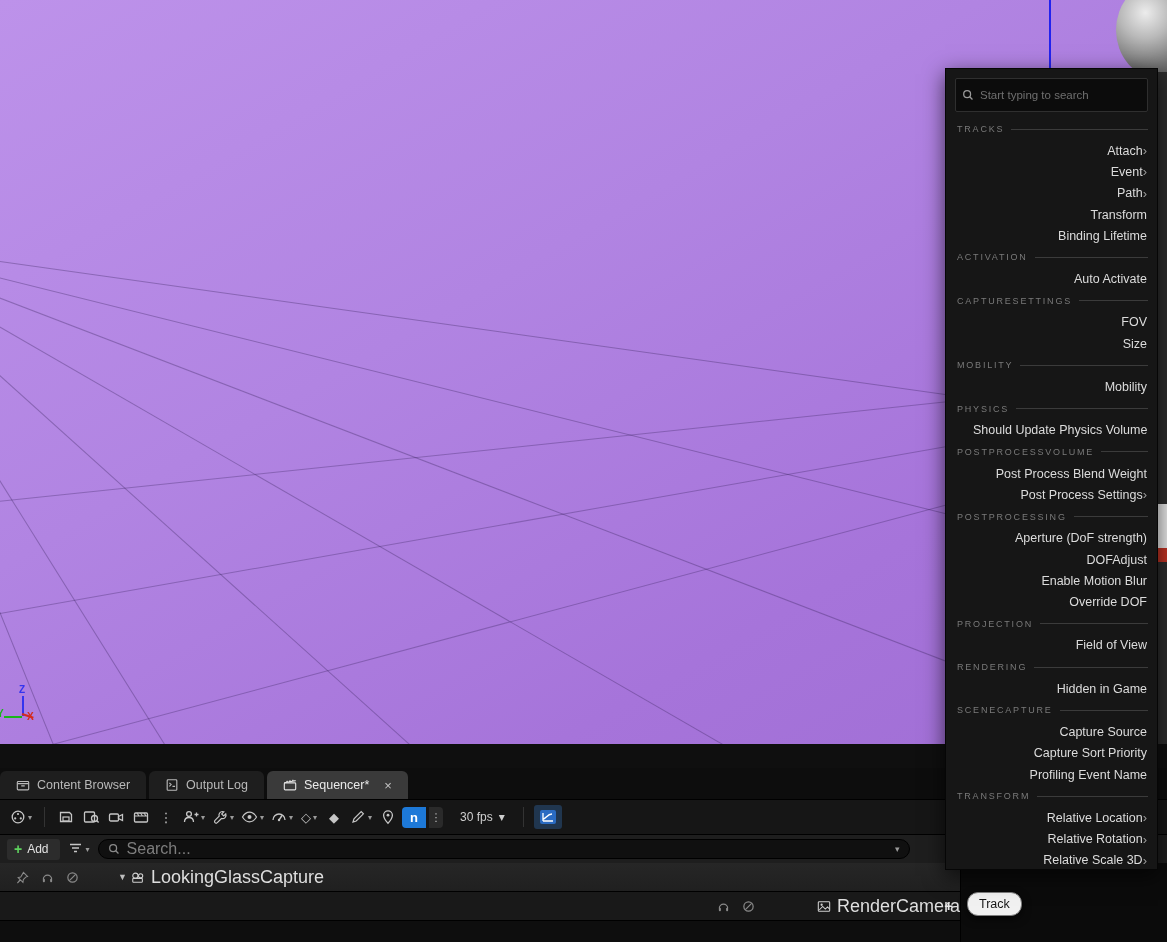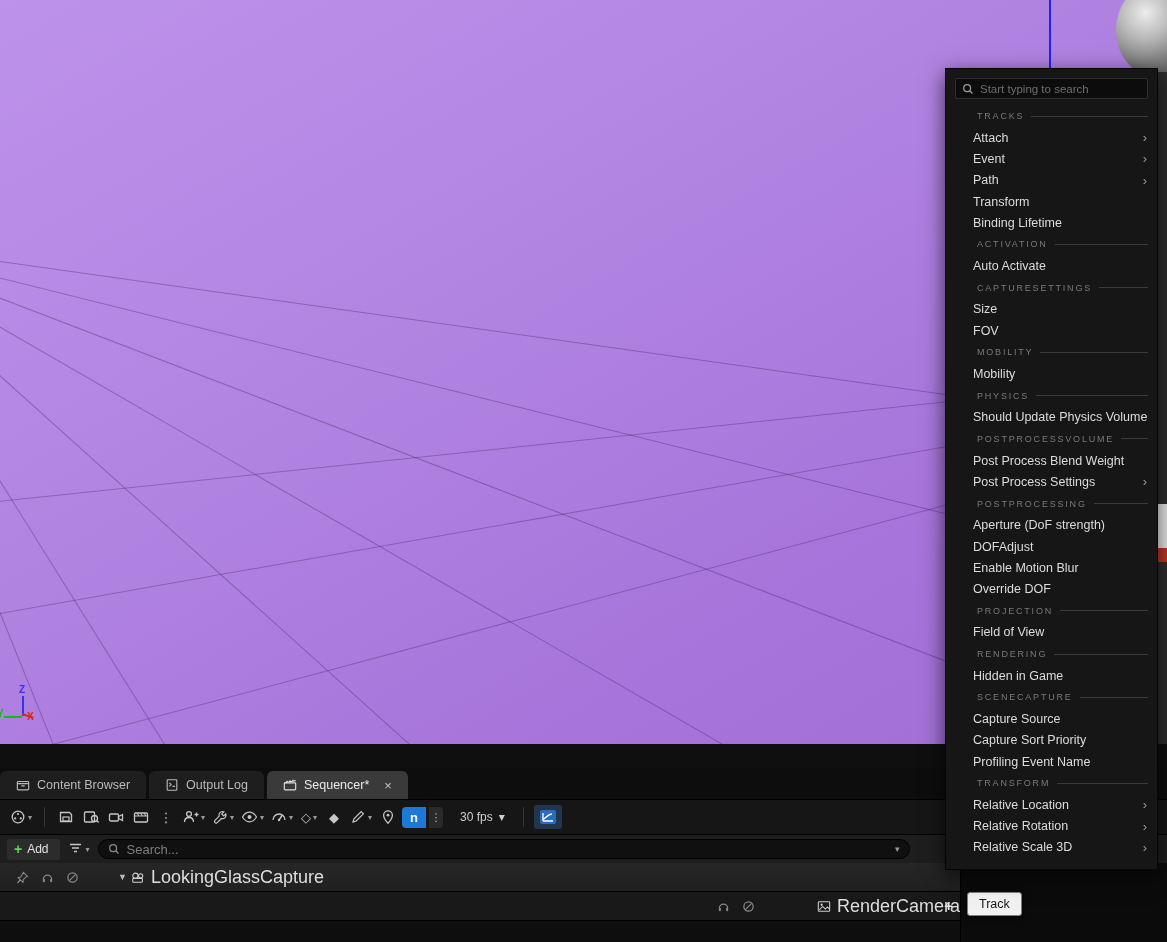--- a/index.html
+++ b/index.html
@@ -56,53 +56,53 @@
   .curve-editor-button{display:flex;align-items:center;justify-content:center;width:28px;height:24px;border-radius:3px;background:#20364f;}
 
   .add-row{display:flex;align-items:center;height:29px;background:#1e1e1e;padding:0 7px;gap:8px;border-top:1px solid #000;}
   .add-button{display:flex;align-items:center;gap:5px;background:#2c2c2c;border-radius:3px;height:21px;padding:0 11px 0 7px;
     color:#e2e2e2;font-size:12px;}
   .add-button .plus{color:var(--add-green);font-weight:bold;font-size:14px;line-height:1;}
   .filter-button{display:flex;align-items:center;gap:3px;color:#c6c6c6;}
   .filter-button .chev{font-size:8px;color:#9a9a9a;}
   .search-box{flex:1;max-width:812px;display:flex;align-items:center;gap:7px;height:20px;background:#101010;
     border:1px solid #000;border-radius:10px;padding:0 9px;color:#8a8a8a;}
-  .search-box input{flex:1;background:transparent;border:none;outline:none;color:#cfcfcf;font-size:13px;font-family:inherit;}
+  .search-box input{flex:1;background:transparent;border:none;outline:none;color:#cfcfcf;font-size:16px;font-family:inherit;}
   .search-box input::placeholder{color:#7e7e7e;}
   .search-box .chev{font-size:9px;color:#9a9a9a;}
 
   .track-rows{position:relative;background:#0e0e0e;height:102px;}
   .track-row{position:relative;display:flex;align-items:center;height:29px;border-bottom:1px solid #000;width:960px;}
   .track-row.parent{background:linear-gradient(#262626,#202020);}
   .track-row.child{background:#191919;justify-content:flex-end;}
   .row-controls{display:flex;align-items:center;width:110px;flex:none;padding-left:14px;gap:9px;}
   .rc-icon{display:flex;width:16px;justify-content:center;color:#8a8a8a;}
   .rc-spacer{width:16px;}
   .expander{color:#bdbdbd;font-size:9px;margin:0 4px 0 8px;}
   .row-label{color:#dedede;font-size:18px;margin-left:6px;}
   .row-icon{display:flex;color:#cfcfcf;}
   .child-indent{width:30px;flex:none;}
   .row-add-button{position:absolute;right:7px;top:6px;color:#e8e8e8;font-size:15px;font-weight:bold;line-height:1;}
   .timeline-area{position:absolute;left:960px;top:0;width:207px;height:198px;background:#0b0b0b;border-left:1px solid #000;}
 
   .track-tooltip{position:absolute;left:967px;top:892px;background:#f1f1f1;color:#151515;border:1px solid #7e7e7e;
-    border-radius:3px;padding:4px 11px;font-size:12.5px;box-shadow:0 3px 8px rgba(0,0,0,.6);}
+    border-radius:11px;padding:4px 11px;font-size:12.5px;box-shadow:0 3px 8px rgba(0,0,0,.6);}
 
   
   .context-menu{position:absolute;left:945px;top:68px;width:213px;height:802px;background:#161616;
     border:1px solid #060606;box-shadow:0 6px 20px rgba(0,0,0,.65);display:flex;flex-direction:column;padding:7px 0 4px;}
-  .menu-search{display:flex;align-items:center;gap:6px;margin:2px 9px 6px;height:21px;background:#0c0c0c;
+  .menu-search{display:flex;align-items:center;gap:6px;margin:2px 9px 6px;height:34px;background:#0c0c0c;
     border:1px solid #2f2f2f;border-radius:2px;padding:0 6px;color:#777;}
   .menu-search input{flex:1;background:transparent;border:none;outline:none;color:#cfcfcf;font-size:11.5px;font-family:inherit;min-width:0;}
   .menu-search input::placeholder{color:#6f6f6f;}
   .menu-sections{flex:1;overflow:hidden;}
   .menu-section-header{display:flex;align-items:center;height:22px;padding:0 9px 0 11px;color:#7a7a7a;
-    font-size:9px;letter-spacing:1.8px;margin-left:20px;}
+    font-size:9px;letter-spacing:1.8px;}
   .menu-section-header .hr{flex:1;height:1px;background:#3b3b3b;margin-left:7px;}
-  .menu-item{display:flex;align-items:center;height:21.3px;padding:0 10px 0 27px;color:#dcdcdc;font-size:12.5px;cursor:default;}
+  .menu-item{display:flex;align-items:center;height:21.3px;padding:0 10px 0 27px;color:#dcdcdc;font-size:12.5px;cursor:default;text-align:right;}
   .menu-item .menu-item-label{flex:1;white-space:nowrap;}
   .menu-item .submenu-chevron{color:#9a9a9a;font-size:13px;line-height:1;}
 </style>
 </head>
 <body>
 
 <div id="app">
 
   <div class="viewport">
     <div class="gridline" style="left:-150px;top:240px;transform:rotate(8deg);"></div>
@@ -396,25 +396,25 @@
           <span class="hr"></span>
         </div>
         <div class="menu-item">
           <span class="menu-item-label">Auto Activate</span>
         </div>
         <div class="menu-section-header">
           <span>CAPTURESETTINGS</span>
           <span class="hr"></span>
         </div>
         <div class="menu-item">
+          <span class="menu-item-label">FOV</span>
+        </div>
+        <div class="menu-item">
           <span class="menu-item-label">Size</span>
         </div>
-        <div class="menu-item">
-          <span class="menu-item-label">FOV</span>
-        </div>
         <div class="menu-section-header">
           <span>MOBILITY</span>
           <span class="hr"></span>
         </div>
         <div class="menu-item">
           <span class="menu-item-label">Mobility</span>
         </div>
         <div class="menu-section-header">
           <span>PHYSICS</span>
           <span class="hr"></span>

